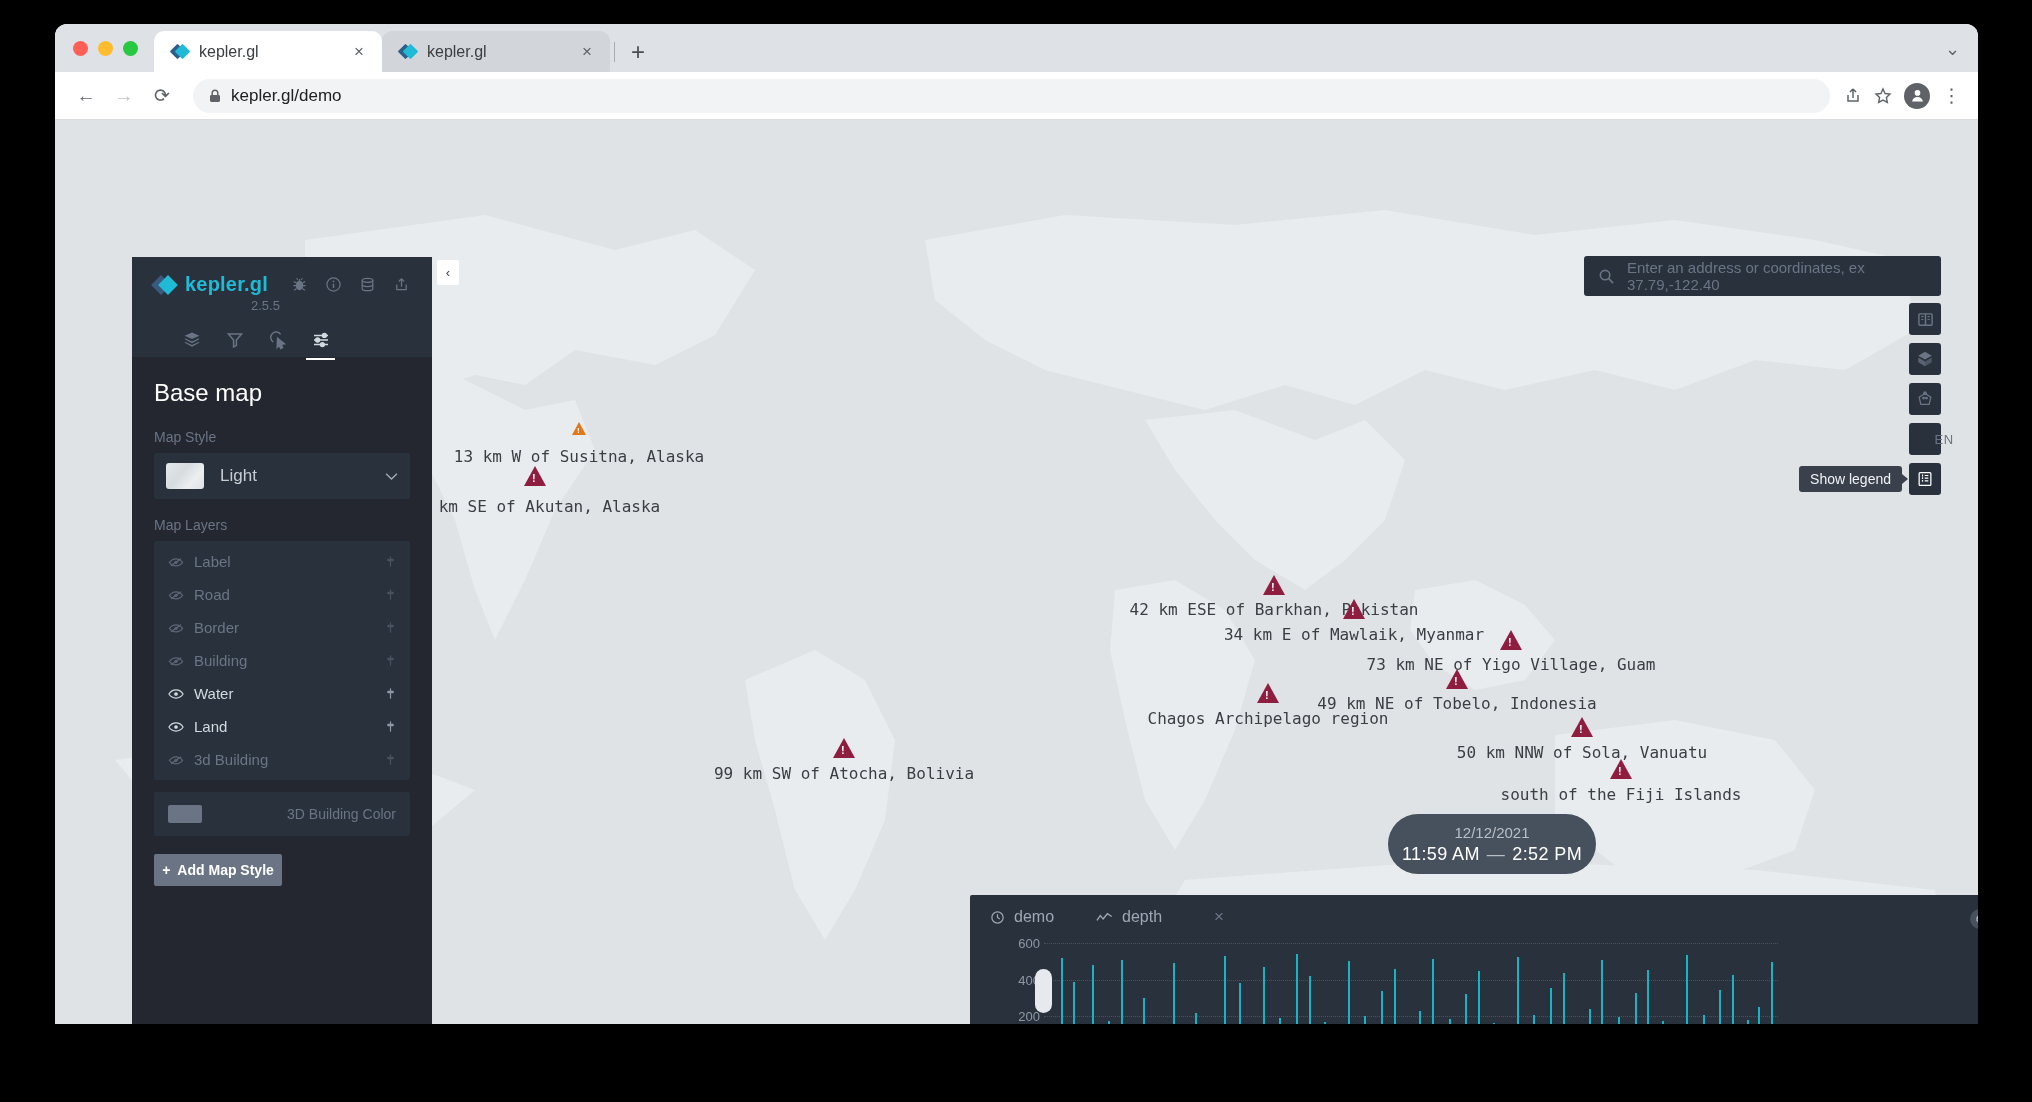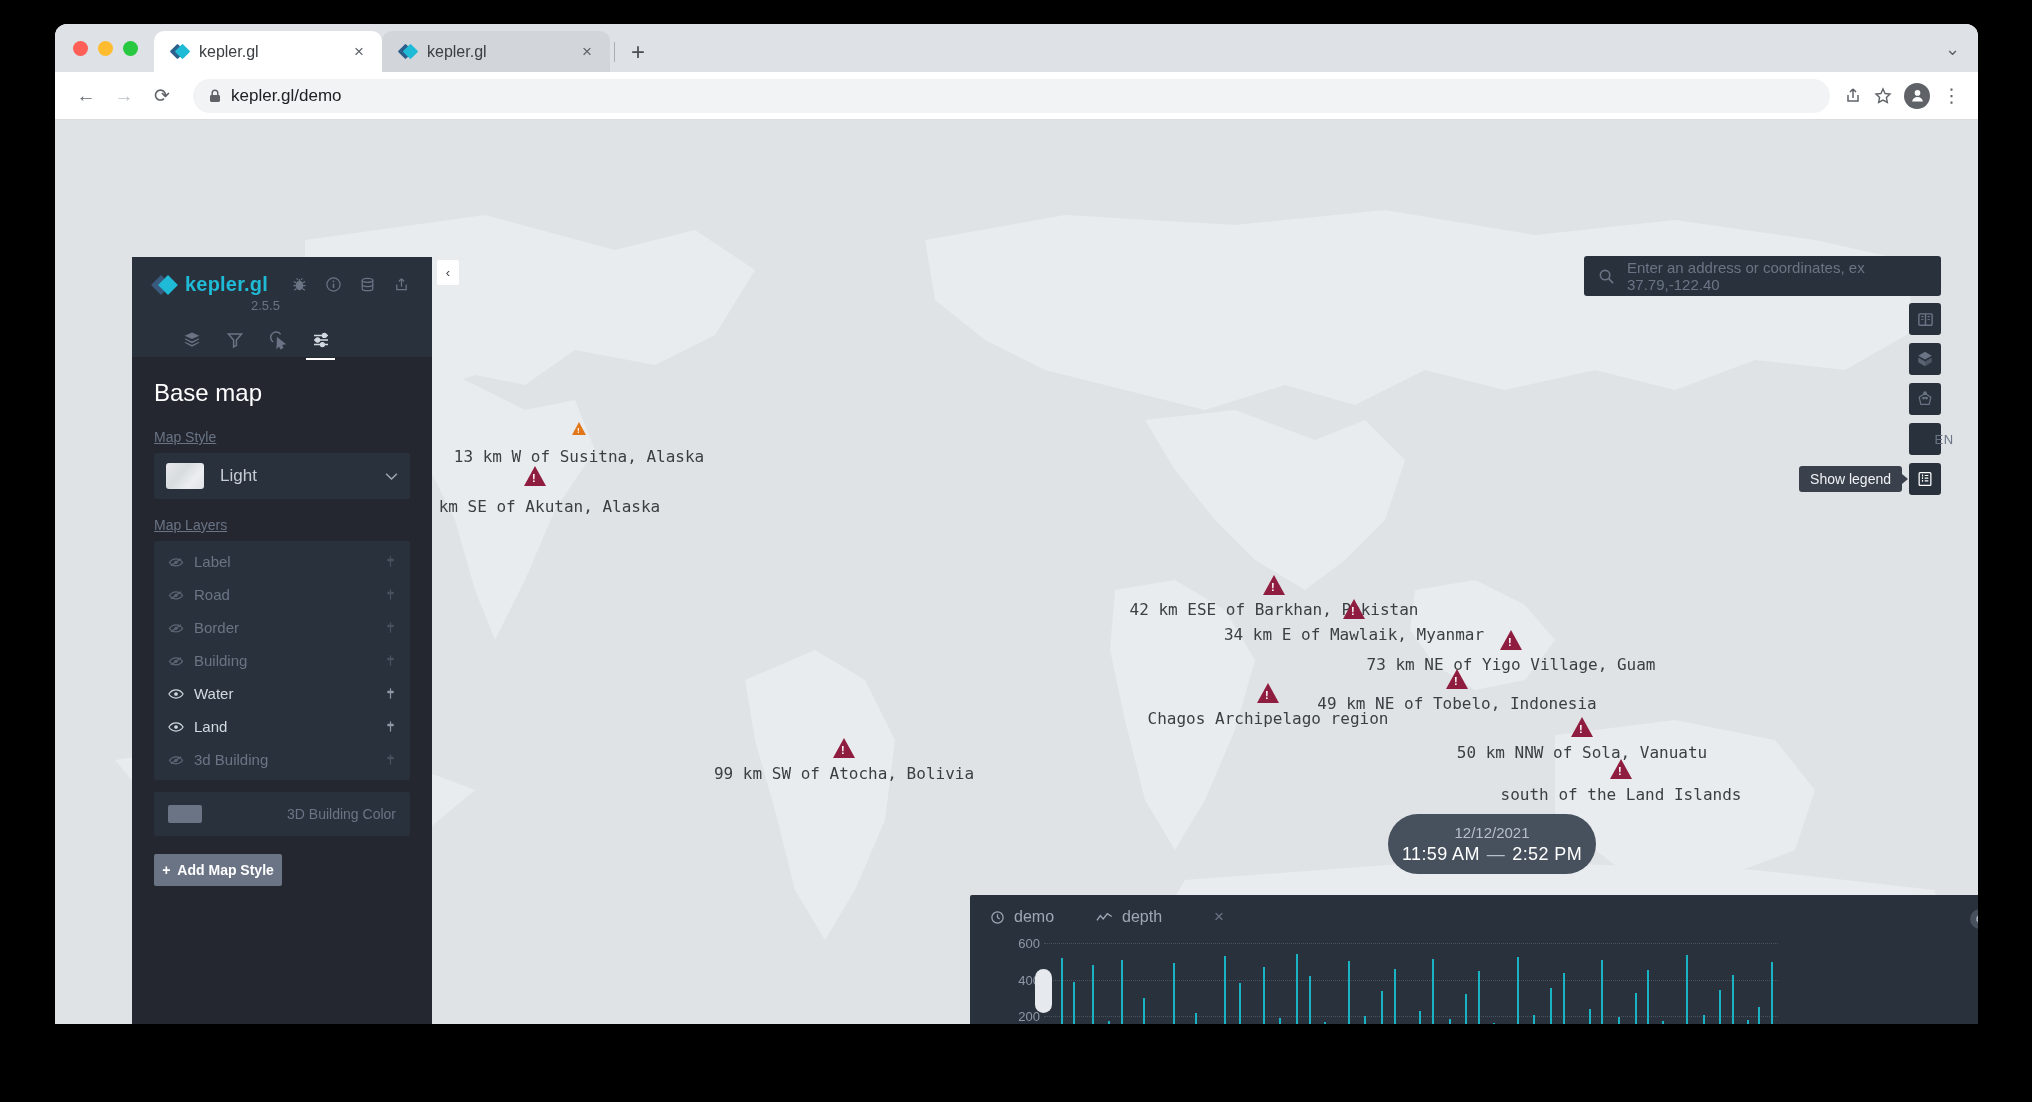--- a/index.html
+++ b/index.html
@@ -146,21 +146,21 @@
   .sp-tab {
     width: 43px; height: 34px; display: flex; align-items: center; justify-content: center;
     color: #6a7485; position: relative;
   }
   .sp-tab.active { color: #d2d9e0; }
   .sp-tab.active::after {
     content: ""; position: absolute; bottom: -3px; left: 7px; right: 7px; height: 2px; background: #fff;
   }
   .sp-body { flex: 1; background: #242730; padding: 22px 22px 0; overflow: hidden; }
   .sp-title { color: #fff; font-size: 24px; font-weight: 400; margin-bottom: 22px; }
-  .sp-sublabel { color: #6a7485; font-size: 14px; margin: 0 0 8px 0; text-decoration: underline; }
+  .sp-sublabel { color: #6a7485; font-size: 14px; margin: 0 0 8px 0; }
   .mapstyle-row {
     background: #29323c; height: 46px; display: flex; align-items: center;
     padding: 0 12px; gap: 16px; border-radius: 2px; margin-bottom: 18px;
   }
   .mapstyle-thumb {
     width: 38px; height: 26px; border-radius: 3px;
     background: linear-gradient(130deg,#e6e8ea 0%,#d8dcdf 40%,#eceef0 70%,#dfe2e5 100%);
   }
   .mapstyle-name { color: #c7ccd4; font-size: 17px; flex: 1; }
   .chev { color: #a0a7b4; font-size: 13px; }
@@ -382,21 +382,21 @@
           <div class="eqlabel" style="left: 1299px; top: 505px;">34 km E of Mawlaik, Myanmar</div>
           <div class="tri" style="left: 1456px; top: 530px; border-bottom-color: rgb(143, 29, 63);"></div>
           <div class="eqlabel" style="left: 1456px; top: 535px;">73 km NE of Yigo Village, Guam</div>
           <div class="tri" style="left: 1402px; top: 569px; border-bottom-color: rgb(143, 29, 63);"></div>
           <div class="eqlabel" style="left: 1402px; top: 574px;">49 km NE of Tobelo, Indonesia</div>
           <div class="tri" style="left: 1213px; top: 583px; border-bottom-color: rgb(143, 29, 63);"></div>
           <div class="eqlabel" style="left: 1213px; top: 589px;">Chagos Archipelago region</div>
           <div class="tri" style="left: 1527px; top: 617px; border-bottom-color: rgb(143, 29, 63);"></div>
           <div class="eqlabel" style="left: 1527px; top: 623px;">50 km NNW of Sola, Vanuatu</div>
           <div class="tri" style="left: 1566px; top: 659px; border-bottom-color: rgb(143, 29, 63);"></div>
-          <div class="eqlabel" style="left: 1566px; top: 665px;">south of the Land Islands</div>
+          <div class="eqlabel" style="left: 1566px; top: 665px;">south of the Fiji Islands</div>
           <div class="tri" style="left: 789px; top: 638px; border-bottom-color: rgb(143, 29, 63);"></div>
           <div class="eqlabel" style="left: 789px; top: 644px;">99 km SW of Atocha, Bolivia</div>
         </div>
 
       <div class="attrib">
         <span>Basemap by:</span>
         <span class="mapbox-pill">mapbox</span>
       </div>
       <div class="attrib2">
         <span>© kepler.gl | © Mapbox | © OpenStreetMap | </span><b>Improve this map</b>

